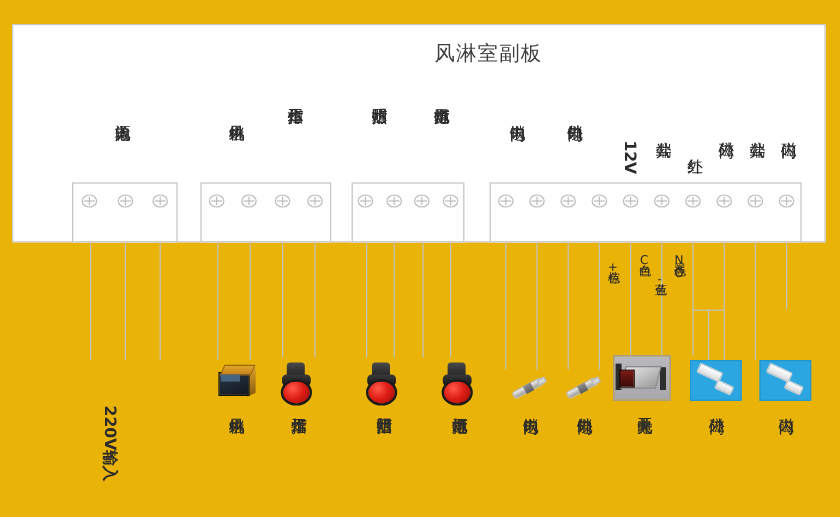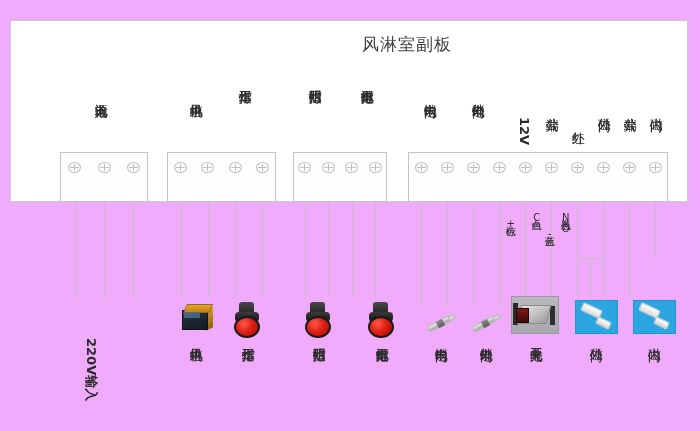--- a/index.html
+++ b/index.html
@@ -8,21 +8,21 @@
     padding: 0;
     background: #ffffff;
   }
   body {
     font-family: "Liberation Sans", "DejaVu Sans", sans-serif;
   }
   #stage {
     position: relative;
     width: 700px;
     height: 431px;
-    background: #f0abfc;
+    background: #eab308;
     overflow: hidden;
   }
 
   
   .board {
     position: absolute;
     border: 1px solid #c9c9c9;
     background: #ffffff;
     box-sizing: border-box;
   }

